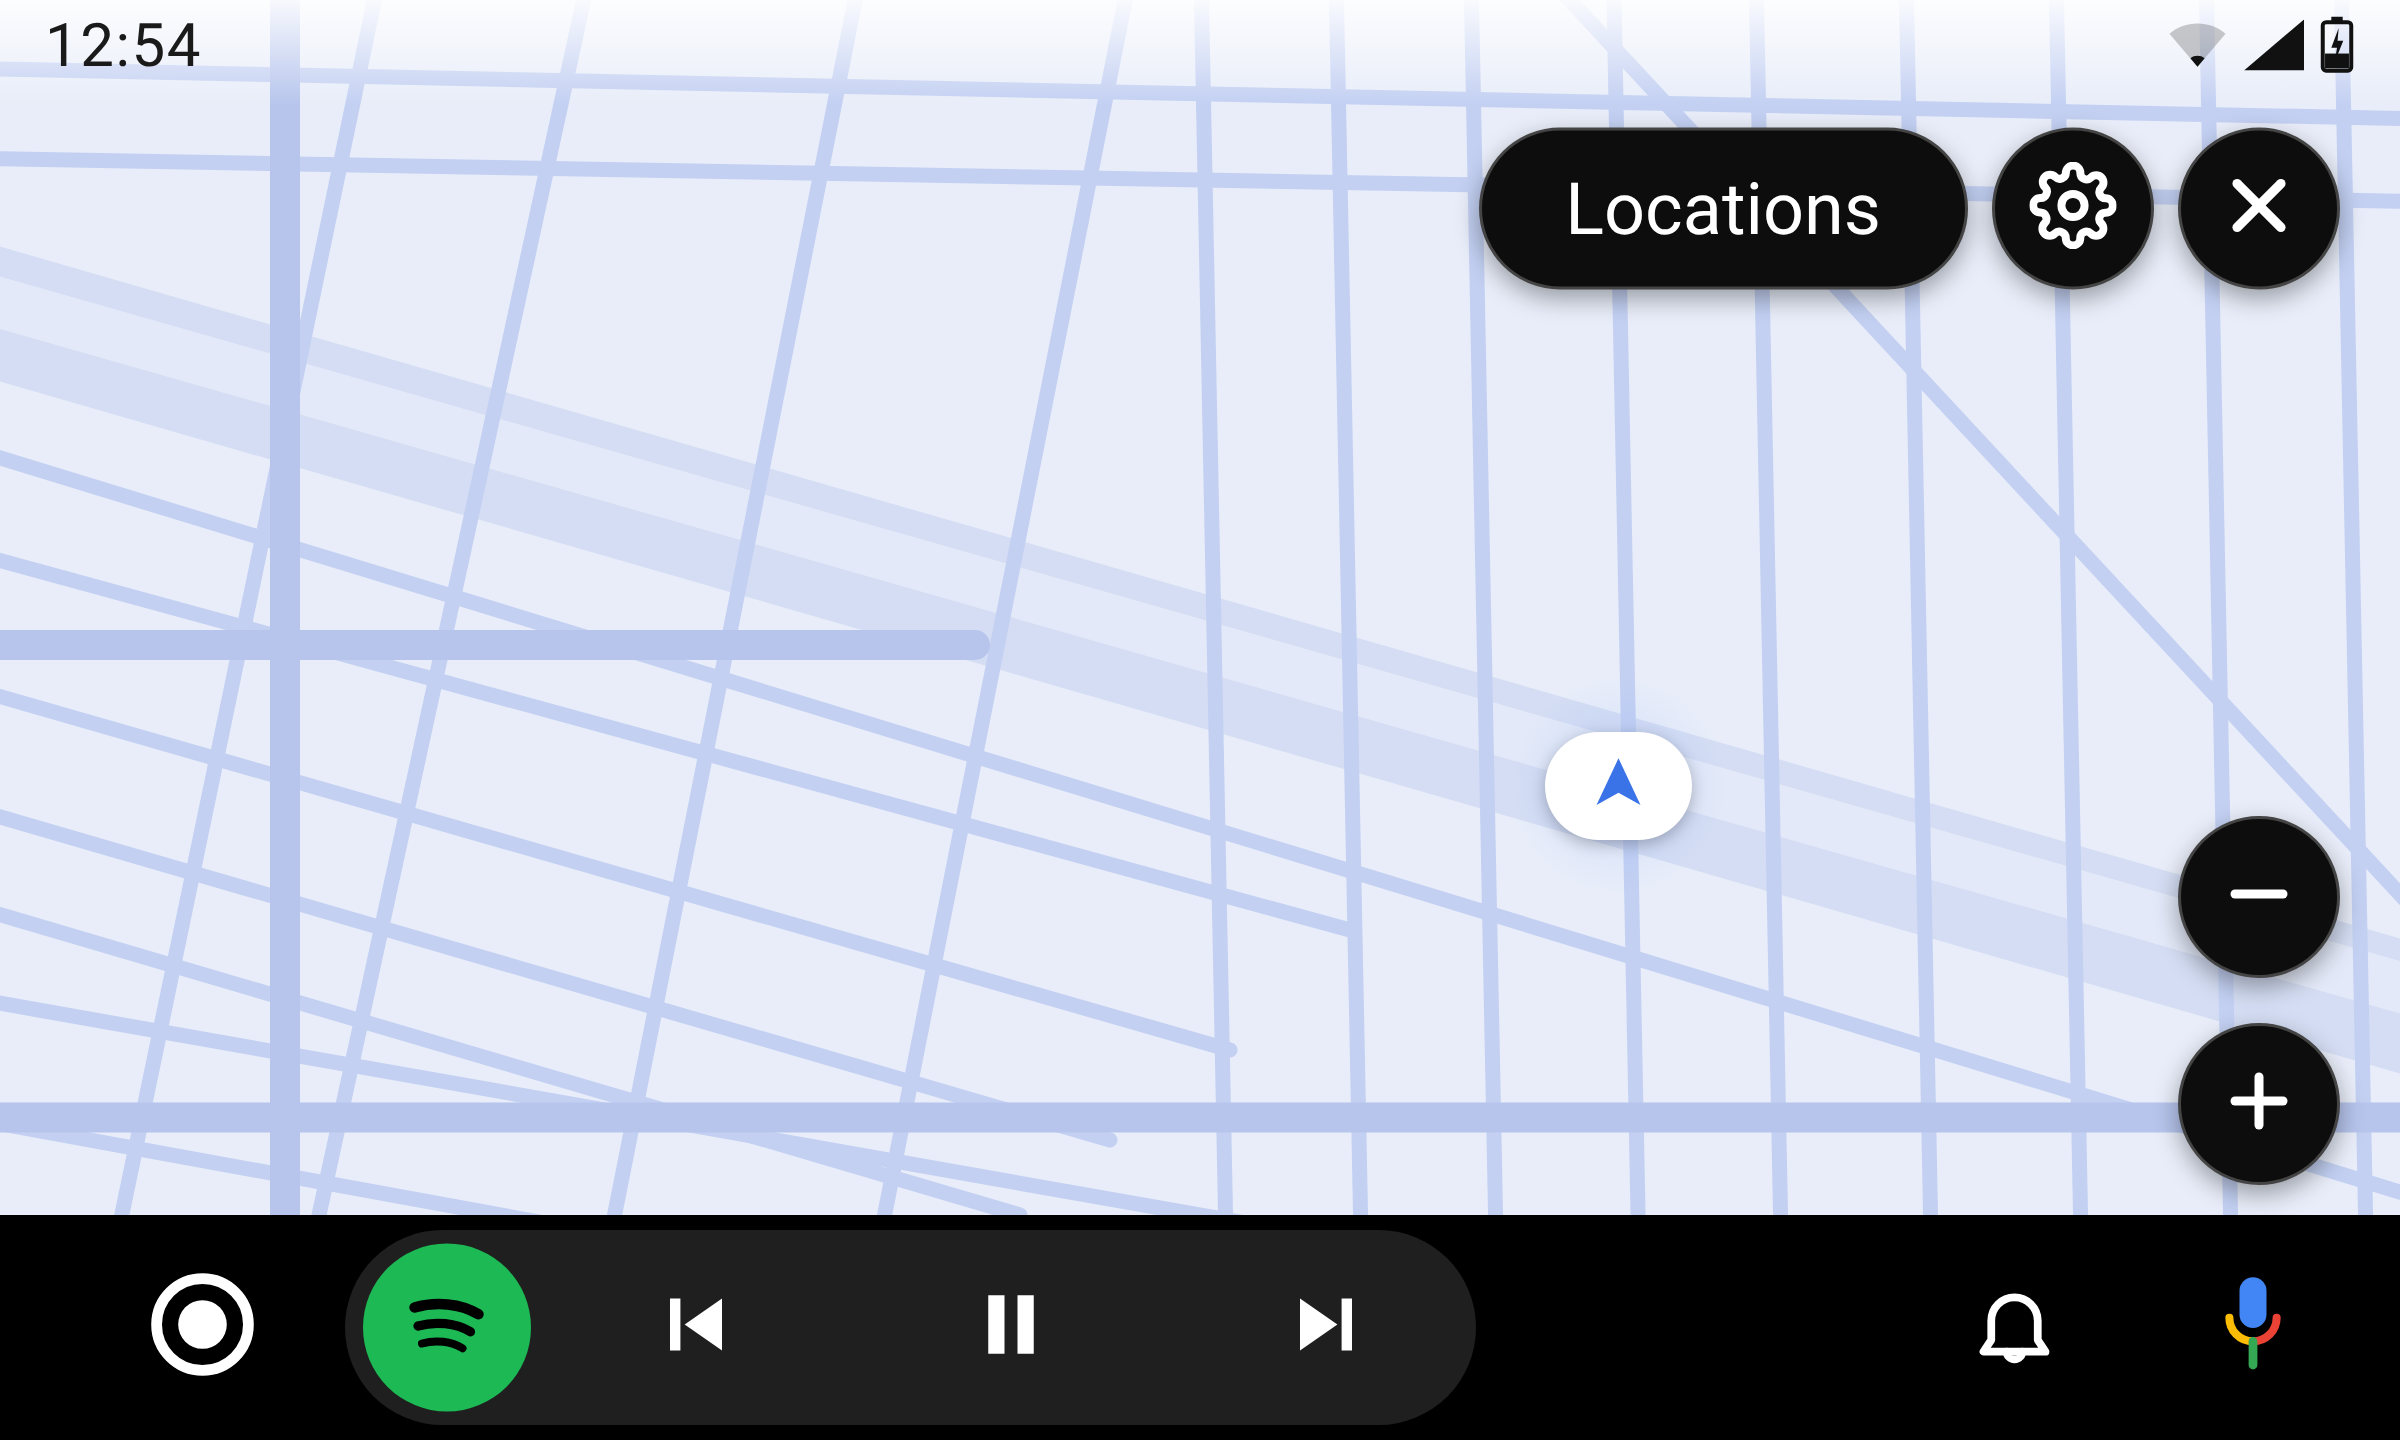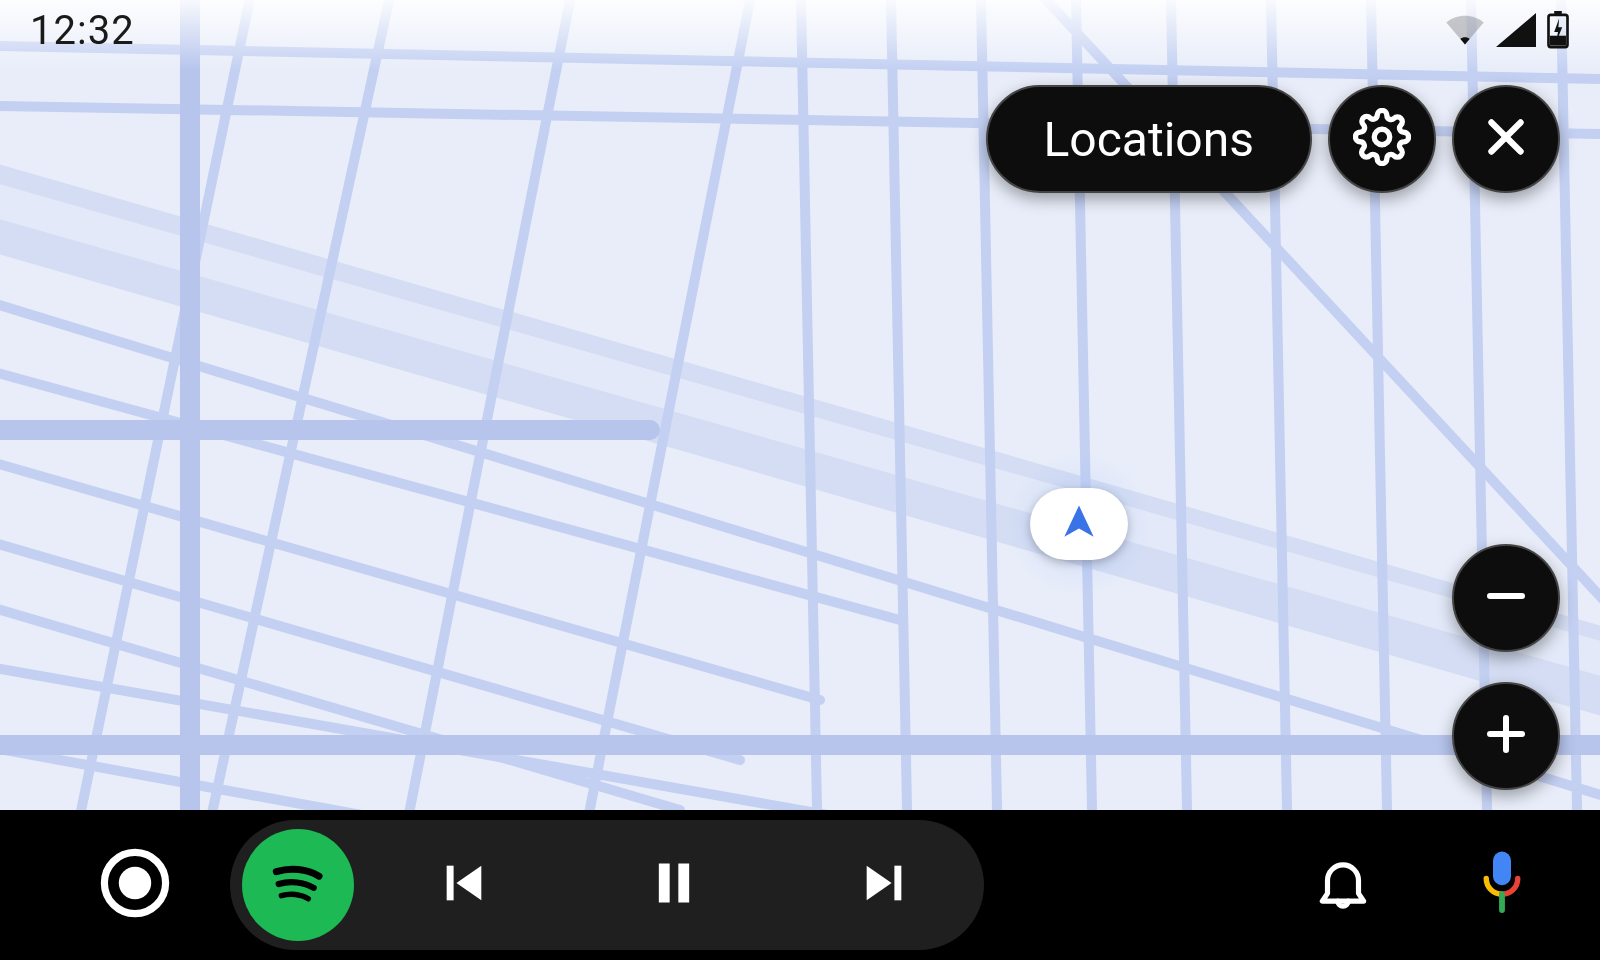--- a/index.html
+++ b/index.html
@@ -221,21 +221,21 @@
 
       <linearGradient id="fade" x1="0" y1="0" x2="0" y2="1">
         <stop offset="0" stop-color="#ffffff" stop-opacity="0.9"></stop>
         <stop offset="1" stop-color="#ffffff" stop-opacity="0"></stop>
       </linearGradient>
       <rect x="0" y="0" width="1600" height="70" fill="url(#fade)"></rect>
     </svg>
   </div>
 
   <div class="status-bar">
-    <div class="status-time">12:32</div>
+    <div class="status-time">12:54</div>
     <div class="status-icons">
       <span>
         <svg width="42" height="34" viewBox="0 0 24 20">
           <path d="M12 18.5 L14.8 15.2 C13.3 13.9 10.7 13.9 9.2 15.2 Z" fill="#111"></path>
           <path d="M12 18.5 L23 5.6 C17 0.2 7 0.2 1 5.6 Z" fill="#111" opacity="0.22"></path>
         </svg>
       </span>
       <span>
         <svg width="40" height="34" viewBox="0 0 20 17">
             <path d="M0 17 L20 17 L20 0 Z" fill="#111"></path>

